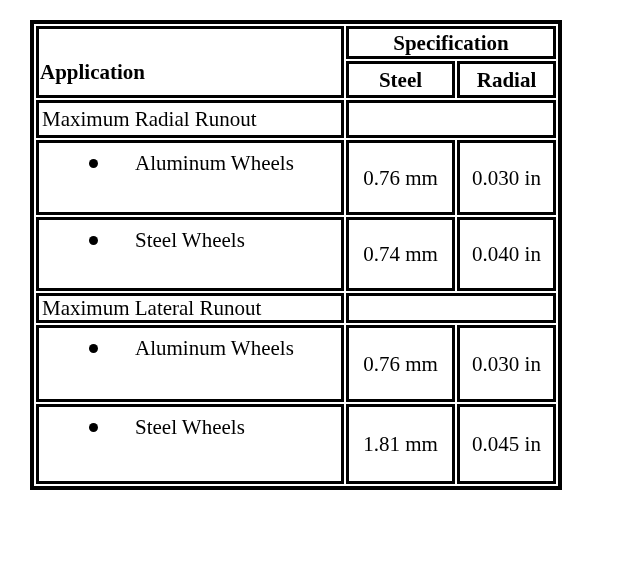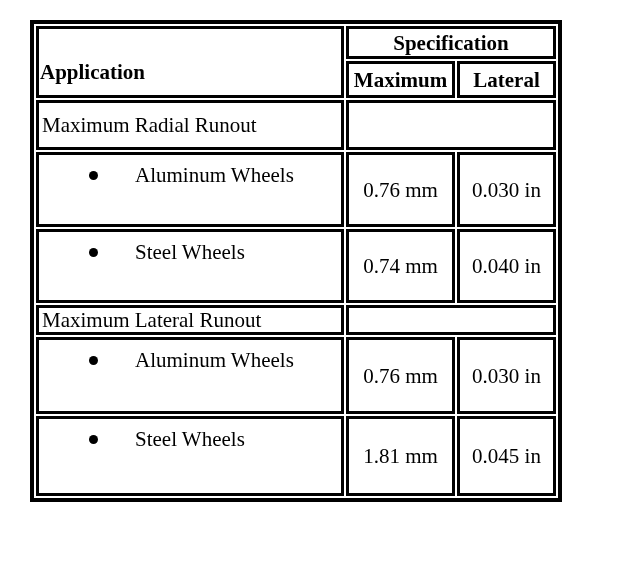--- a/index.html
+++ b/index.html
@@ -34,21 +34,21 @@
     overflow: hidden;
     font-family: Liberation Serif, serif;
   }
   col.c-app    { width: 308px; }
   col.c-metric { width: 109px; }
   col.c-english{ width: 99px;  }
 
   
   .h-spec    { height: 33px; }
   .h-units   { height: 37px; }
-  .h-section { height: 50px; }
+  .h-section { height: 38px; }
   .h-item1   { height: 75px; }
   .h-item2   { height: 74px; }
   .h-section2{ height: 26px; }
   .h-item3   { height: 77px; }
   .h-item4   { height: 80px; }
 
   td.hdr {
     font-weight: bold;
     text-align: center;
     vertical-align: middle;
@@ -104,22 +104,22 @@
     <col class="c-metric">
     <col class="c-english">
   </colgroup>
 
   <tbody>
       <tr>
     <td class="hdr-app h-spec" rowspan="2">Application</td>
     <td class="hdr h-spec" colspan="2">Specification</td>
   </tr>
   <tr>
-    <td class="hdr h-units">Maximum</td>
-    <td class="hdr h-units">Lateral</td>
+    <td class="hdr h-units">Steel</td>
+    <td class="hdr h-units">Radial</td>
   </tr>
 
   <tr>
     <td class="section-cell h-section">Maximum Radial Runout</td>
     <td class="empty-cell h-section" colspan="2"></td>
   </tr>
   <tr>
     <td class="item-cell h-item1">
       <div class="item-line">
         <span class="dot"></span>

